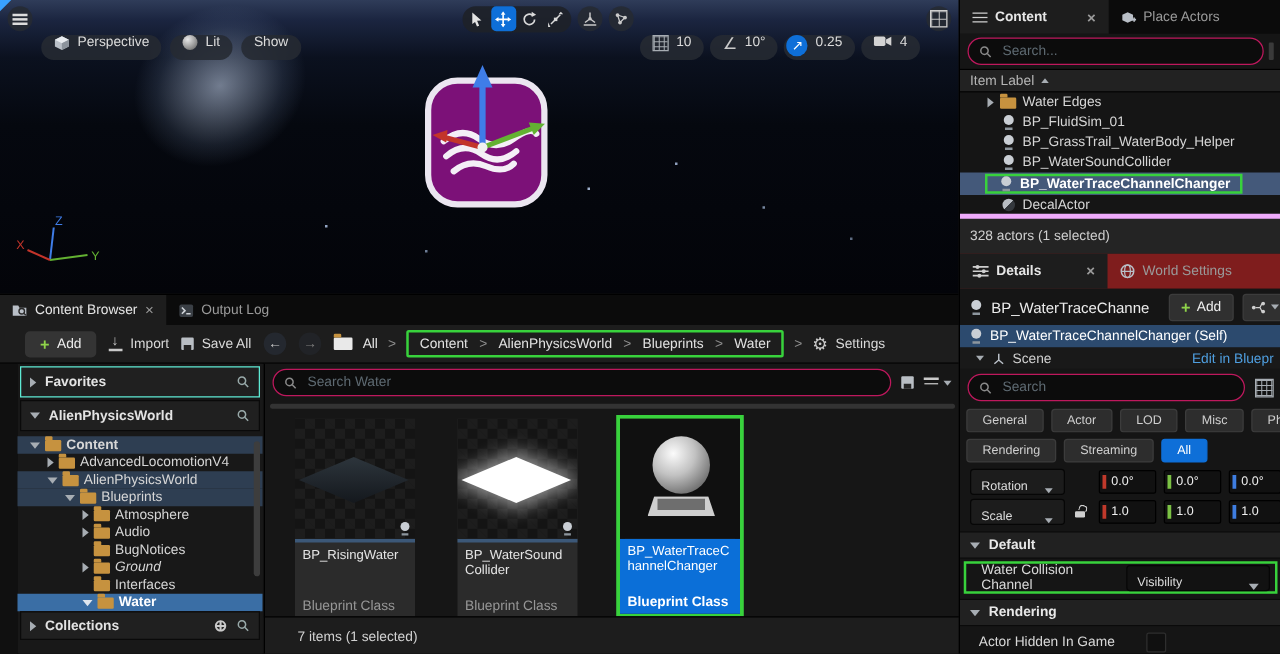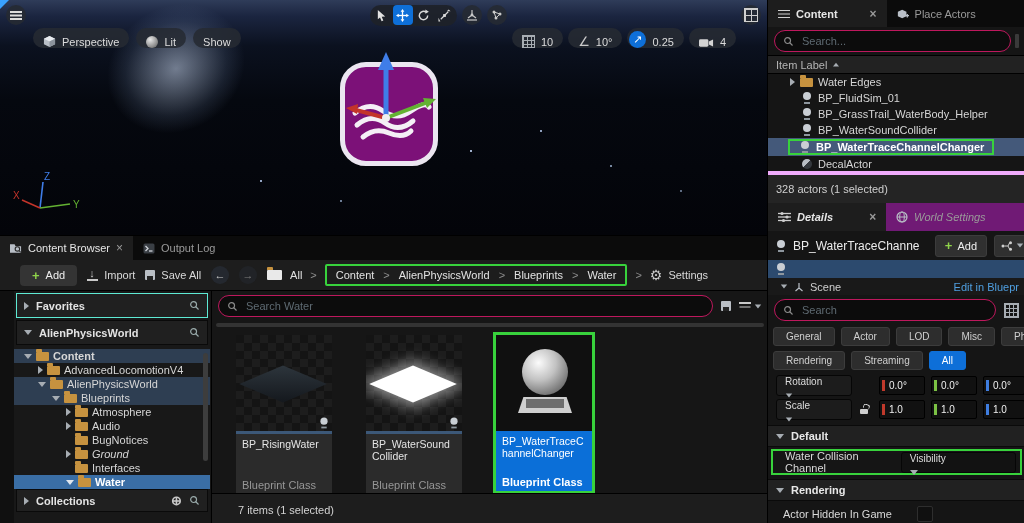--- a/index.html
+++ b/index.html
@@ -28,33 +28,33 @@
     background:linear-gradient(#cfcfcf 1px,transparent 1px),linear-gradient(90deg,#cfcfcf 1px,transparent 1px);
     background-size:6px 6px;}
   .floppy{position:relative;width:10px;height:10px;background:#b9bec4;border-radius:1px;flex:none;}
   .floppy:after{content:"";position:absolute;bottom:0;left:2px;width:6px;height:4px;background:#242424;}
   .filtericon{position:relative;width:12px;height:9px;flex:none;}
   .filtericon:before{content:"";position:absolute;top:0;left:0;width:12px;height:2px;background:#c9c9c9;box-shadow:0 4px 0 -0.5px #c9c9c9,0 8px 0 -1px #c9c9c9;}
   .listicon{position:relative;width:12px;height:10px;flex:none;}
   .listicon:before{content:"";position:absolute;top:1px;left:0;width:12px;height:1.6px;background:#cfcfcf;box-shadow:0 3.5px 0 #cfcfcf,0 7px 0 #cfcfcf;}
   .hamb{position:relative;width:12px;height:10px;flex:none;}
   .hamb:before{content:"";position:absolute;top:1px;left:0;width:12px;height:1.6px;background:#ddd;box-shadow:0 3.5px 0 #ddd,0 7px 0 #ddd;}
-  .pill{height:20px;border-radius:11px;background:rgba(38,42,50,.88);color:#dcdcdc;display:inline-flex;align-items:flex-end;gap:6px;padding:0 10px;font-size:11px;margin-top:45px;}
+  .pill{height:20px;border-radius:11px;background:rgba(38,42,50,.88);color:#dcdcdc;display:inline-flex;align-items:flex-start;gap:6px;padding:0 10px;font-size:11px;margin-top:45px;}
   .circlebtn{width:20px;height:20px;border-radius:50%;background:rgba(38,42,50,.88);display:inline-flex;align-items:center;justify-content:center;flex:none;}
   .searchbox{display:flex;align-items:center;gap:6px;background:#0c0c0c;border:1px solid #be185d;border-radius:12px;padding:0 8px;height:20px;}
   .searchbox input{flex:1;background:transparent;border:none;outline:none;color:#cfcfcf;font-size:11px;font-family:"Liberation Sans",sans-serif;min-width:0;}
   .searchbox input::placeholder{color:#5e6a72;}
   .tab{display:flex;align-items:center;gap:6px;height:100%;padding:0 10px;color:#9a9a9a;white-space:nowrap;}
   .tab.active{background:#1d1d1d;color:#e6e6e6;}
   .closex{color:#9a9a9a;font-size:12px;line-height:1;}
   .chip{display:inline-flex;align-items:center;justify-content:center;height:17px;padding:0 12px;background:#2d2d2d;border:1px solid #3c3c3c;border-radius:3px;color:#cfcfcf;font-size:10px;white-space:nowrap;}
   .chip.active{background:#0e6fd8;border-color:#0e6fd8;color:#fff;}
   .valbox{display:flex;align-items:center;height:17px;width:44px;background:#111;border:1px solid #000;border-radius:2px;color:#efefef;font-size:10px;flex:none;overflow:hidden;}
   .valbox .bar{width:3px;height:11px;margin:0 4px 0 2px;flex:none;}
-  .ddbox{display:flex;align-items:flex-start;gap:6px;height:19px;background:#1c1c1c;border:1px solid #060606;border-radius:3px;padding:0 8px;color:#dcdcdc;font-size:10px;flex-direction:column;}
+  .ddbox{display:flex;align-items:flex-end;gap:6px;height:19px;background:#1c1c1c;border:1px solid #060606;border-radius:3px;padding:0 8px;color:#dcdcdc;font-size:10px;}
   .sechdr{display:flex;align-items:center;gap:7px;background:#212121;border-top:1px solid #0a0a0a;border-bottom:1px solid #0a0a0a;font-weight:bold;color:#e8e8e8;}
   .glyph{font-size:12px;line-height:1;color:#c9c9c9;}
   .greenbox{border:2px solid #38d23c;}
   svg{display:block;flex:none;}
 
   
   .thumb{position:relative;width:96px;height:96px;overflow:hidden;background-color:#141414;
     background-image:linear-gradient(45deg,#1d1d1d 25%,transparent 25%,transparent 75%,#1d1d1d 75%),
                      linear-gradient(45deg,#1d1d1d 25%,transparent 25%,transparent 75%,#1d1d1d 75%);
     background-size:16px 16px;background-position:0 0,8px 8px;}
@@ -468,21 +468,21 @@
           <span class="decalicon"></span>
           <span>DecalActor</span>
         </div>
       </div>
       <div class="flex" style="height:28px;background:#242424;border-top:4px solid #f0abfc;">
         <span style="padding-left:8px;color:#cfcfcf;">328 actors (1 selected)</span>
       </div>
     </div>
 
     <div class="abs" style="left:0;top:203px;width:257px;height:320px;">
-      <div class="flex" style="height:28px;background:#701a75;font-style:italic;">
+      <div class="flex" style="height:28px;background:#7f1d1d;">
         <div class="tab active" style="font-weight:bold;">
           <svg width="13" height="12" viewBox="0 0 13 12">
               <g stroke="#cfcfcf" stroke-width="1.3">
                 <line x1="0" y1="2.5" x2="13" y2="2.5"></line>
                 <line x1="0" y1="6" x2="13" y2="6"></line>
                 <line x1="0" y1="9.5" x2="13" y2="9.5"></line>
               </g>
               <circle cx="4" cy="2.5" r="1.6" fill="#cfcfcf"></circle>
               <circle cx="9" cy="6" r="1.6" fill="#cfcfcf"></circle>
               <circle cx="5.5" cy="9.5" r="1.6" fill="#cfcfcf"></circle>
@@ -513,20 +513,21 @@
               <circle cx="9.5" cy="1.8" r="1.5" fill="#cfcfcf"></circle>
               <circle cx="9.5" cy="8.2" r="1.5" fill="#cfcfcf"></circle>
               <path d="M3.5 5 7 5 M7 5 8.5 2 M7 5 8.5 8" stroke="#cfcfcf" stroke-width="1" fill="none"></path>
             </svg>
           <span class="tri-d" style="transform:scale(.8);"></span>
         </div>
       </div>
 
       <div class="flex" style="height:18px;background:#2c4a6e;gap:6px;padding-left:8px;color:#fff;">
         <span class="actoricon"></span>
+        <span>BP_WaterTraceChannelChanger (Self)</span>
       </div>
 
       <div class="flex" style="height:17px;background:#191919;gap:6px;padding:0 6px 0 12px;color:#cfcfcf;">
         <span class="tri-d" style="transform:scale(.8);"></span>
         <svg width="10" height="10" viewBox="0 0 10 10">
             <path d="M5 1 5 6 M5 6 1.5 9 M5 6 8.5 9" stroke="#b9bfc7" stroke-width="1.2" fill="none"></path>
           </svg>
         <span>Scene</span>
         <span style="margin-left:auto;color:#4f9fe0;white-space:nowrap;overflow:hidden;">Edit in Bluepr</span>
       </div>

